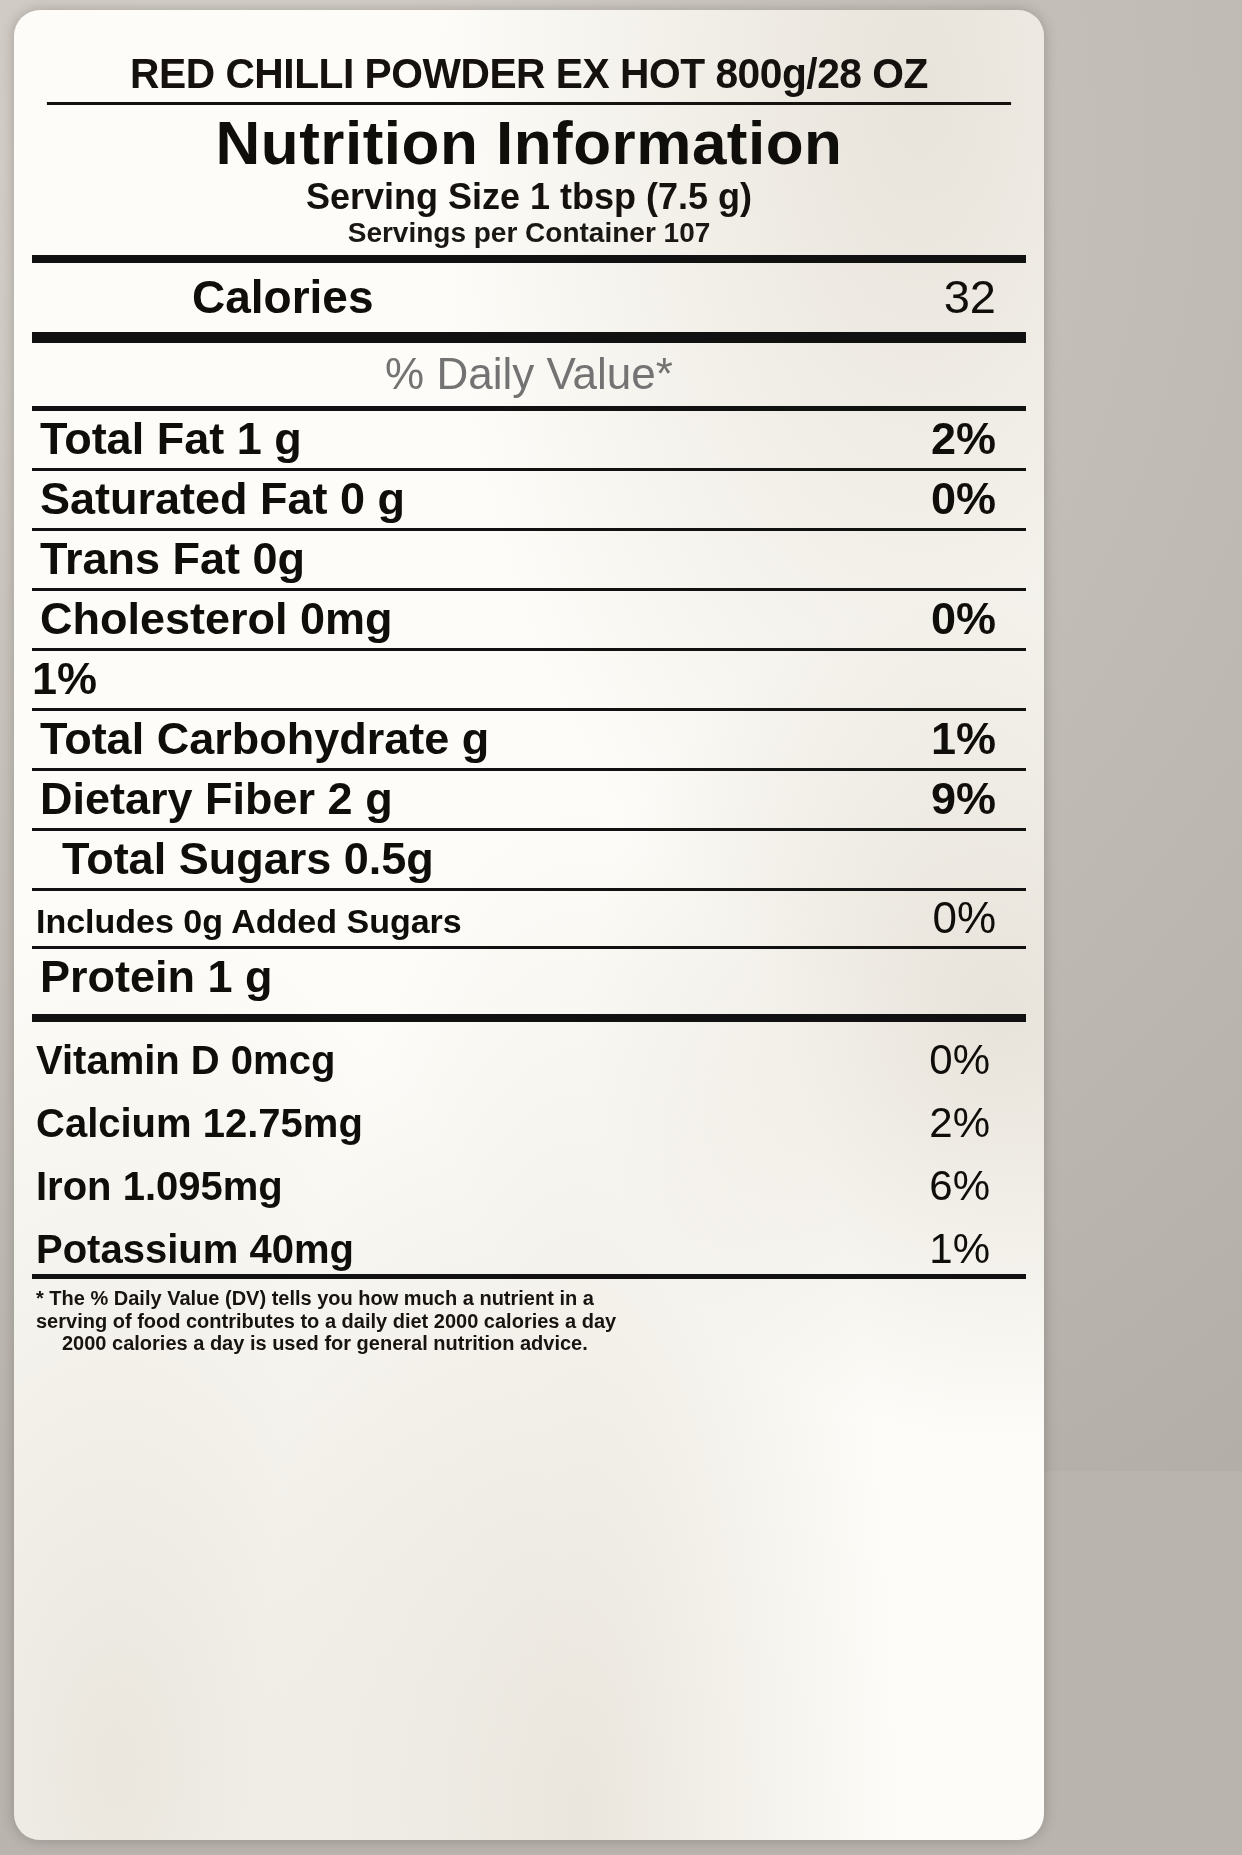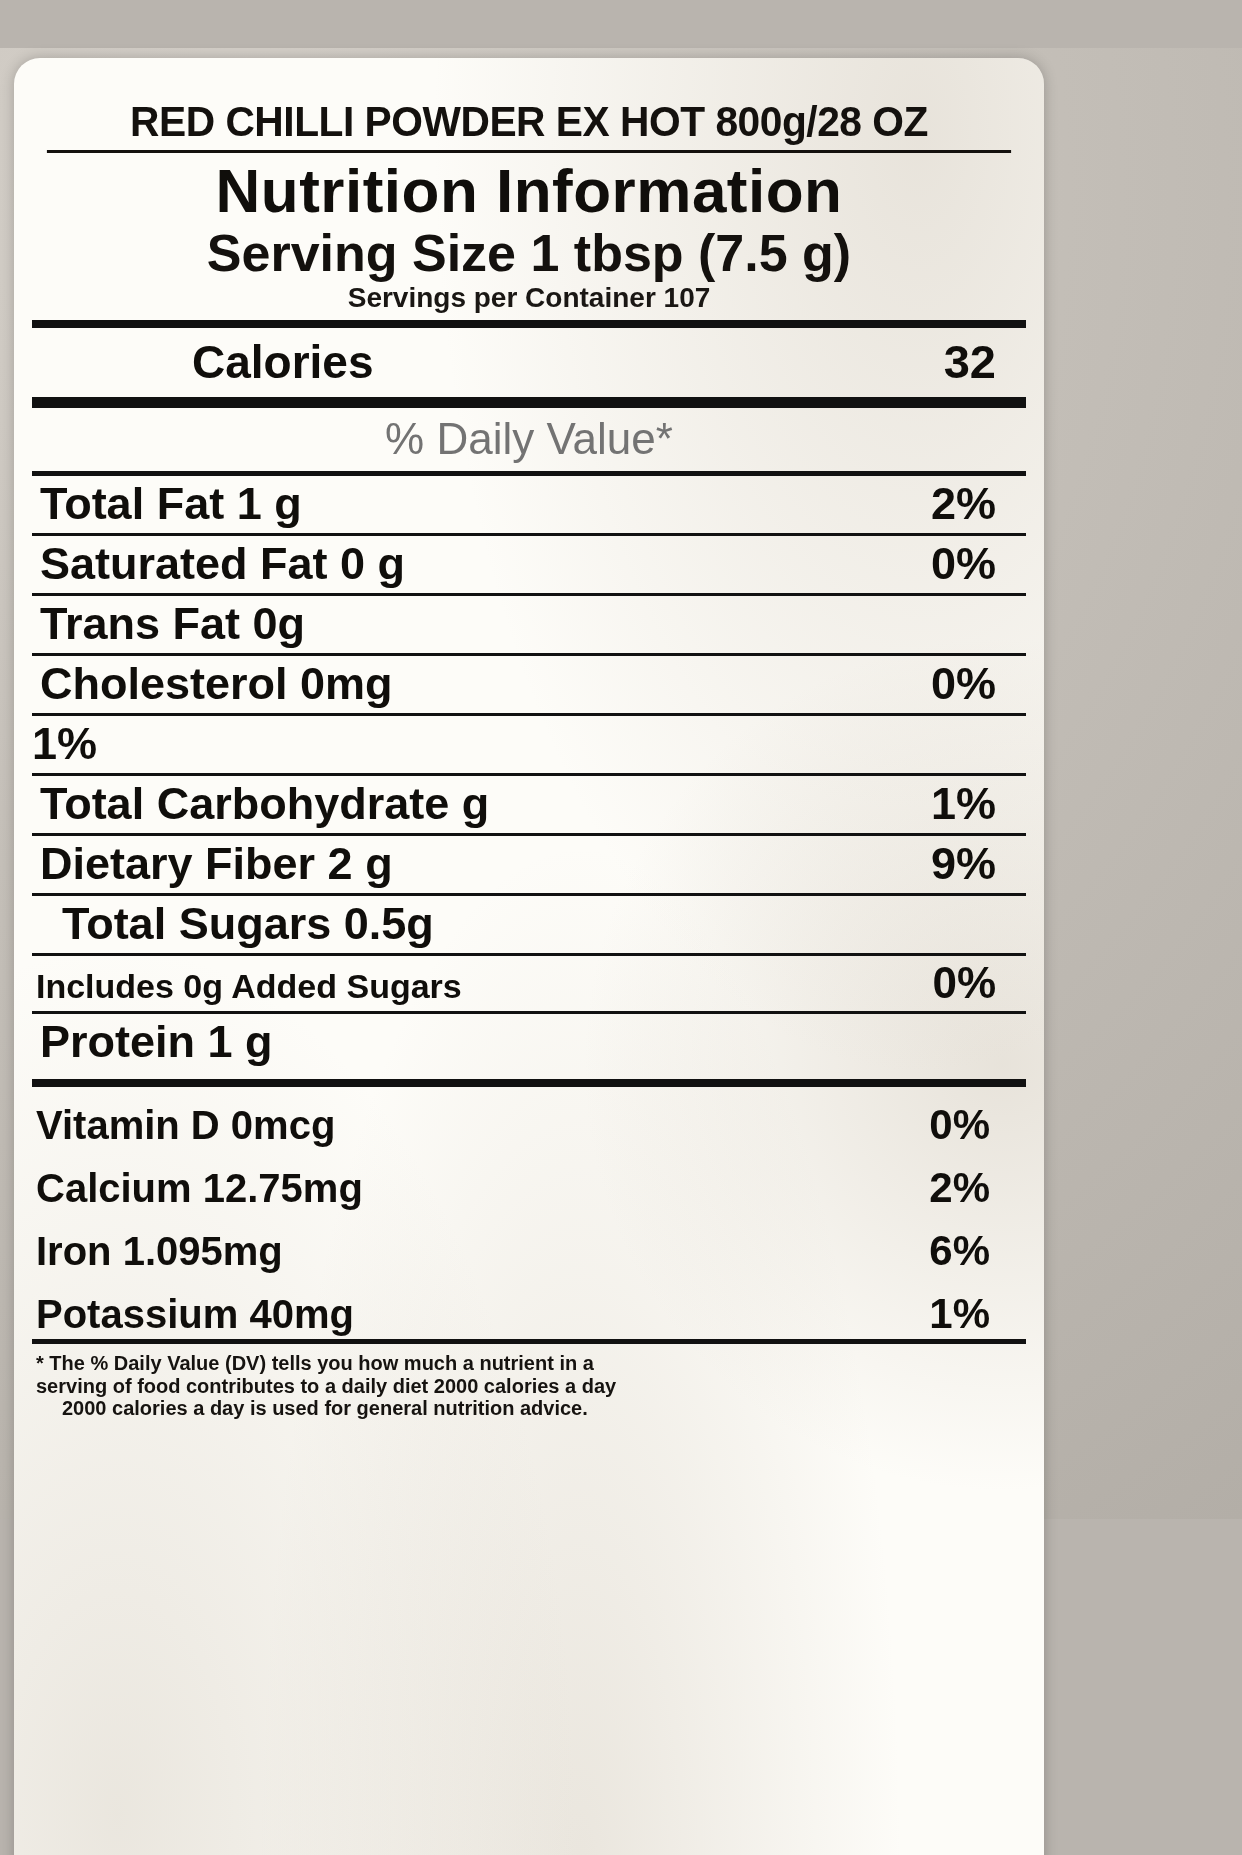--- a/index.html
+++ b/index.html
@@ -13,21 +13,20 @@
     overflow: hidden;
     font-family: "Liberation Sans", sans-serif;
   }
   
   #photo {
     position: relative;
     width: 1242px;
     height: 1471px;
     background:
       radial-gradient(circle at 20% 10%, #d8d3cc 0%, #c6c1ba 40%, #b3aea7 100%);
-    margin-top: 48px;
   }
   
   #label {
     position: absolute;
     left: 14px;
     top: 10px;
     width: 1030px;
     height: 1830px;
     background: #fdfcf8;
     border-radius: 26px;
@@ -71,21 +70,21 @@
   .nutri-title {
     font-size: 62px;
     font-weight: 800;
     letter-spacing: 0.5px;
     color: #100e0b;
     margin: 6px 0 0 0;
     line-height: 1.02;
   }
   .serving-size {
     text-align: center;
-    font-size: 52px;
+    font-size: 36px;
     font-weight: 700;
     color: #14110e;
     margin-top: 4px;
     line-height: 1.05;
   }
   .servings-per {
     text-align: center;
     font-size: 28px;
     font-weight: 700;
     color: #1a1714;
@@ -99,21 +98,21 @@
   .rule-heavy { border-top: 11px solid #111; }
 
   
   .row {
     display: flex;
     align-items: baseline;
     justify-content: space-between;
     padding: 2px 0 3px 0;
   }
   .row .left { color:#100e0b; }
-  .row .right { color:#100e0b; font-weight: 700; }
+  .row .right { color:#100e0b; font-weight: 400; }
 
   .calories-row {
     font-size: 46px;
     font-weight: 800;
     padding: 6px 0 8px 0;
   }
   .calories-row .left { padding-left: 160px; }
   .calories-row .right { padding-right: 30px; font-size: 47px; }
 
   .dv-head {

